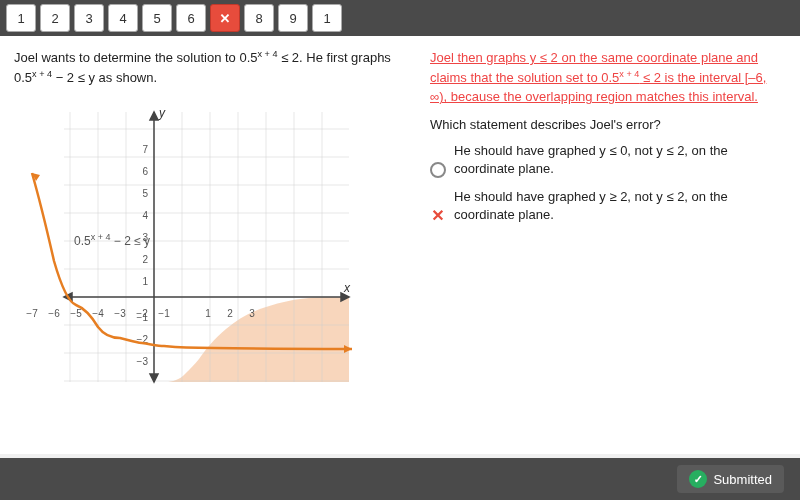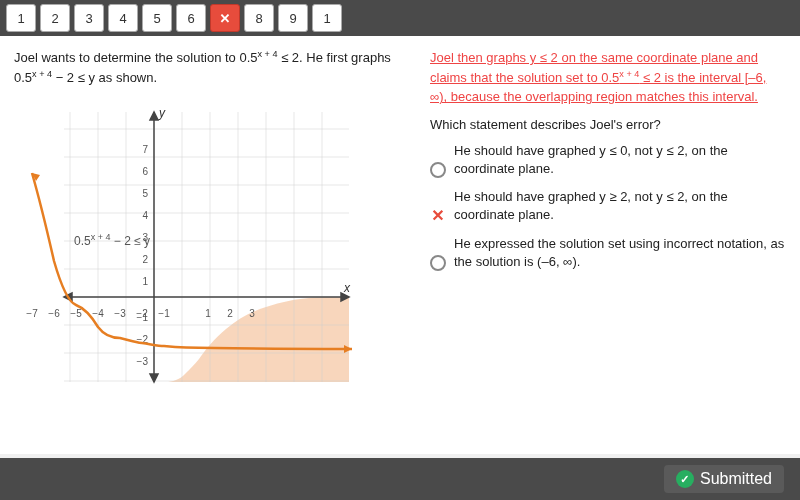--- a/index.html
+++ b/index.html
@@ -153,21 +153,21 @@
       background: #27ae60;
       display: flex;
       align-items: center;
       justify-content: center;
       color: white;
       font-size: 11px;
       font-weight: bold;
     }
     .submitted-text {
       color: white;
-      font-size: 16px;
+      font-size: 13px;
     }
 
     
     .graph-svg {
       width: 340px;
       height: 300px;
     }
 
     sup { font-size: 0.7em; }
   </style>
@@ -321,24 +321,20 @@
       <div class="radio-circle"></div>
       <span>He should have graphed y ≤ 0, not y ≤ 2, on the coordinate plane.</span>
     </div>
 
     <div class="answer-option">
       <div class="radio-x">✕</div>
       <span>He should have graphed y ≥ 2, not y ≤ 2, on the coordinate plane.</span>
     </div>
 
 
-    <div class="answer-option">
-      <div class="radio-circle"></div>
-      <span>He expressed the solution set using incorrect notation, as the solution is (–6, ∞).</span>
-    </div>
   </div>
 </div>
 
 <div class="bottom-bar">
   <div class="submitted-badge">
     <div class="check-icon">✓</div>
     <span class="submitted-text">Submitted</span>
   </div>
 </div>
 

